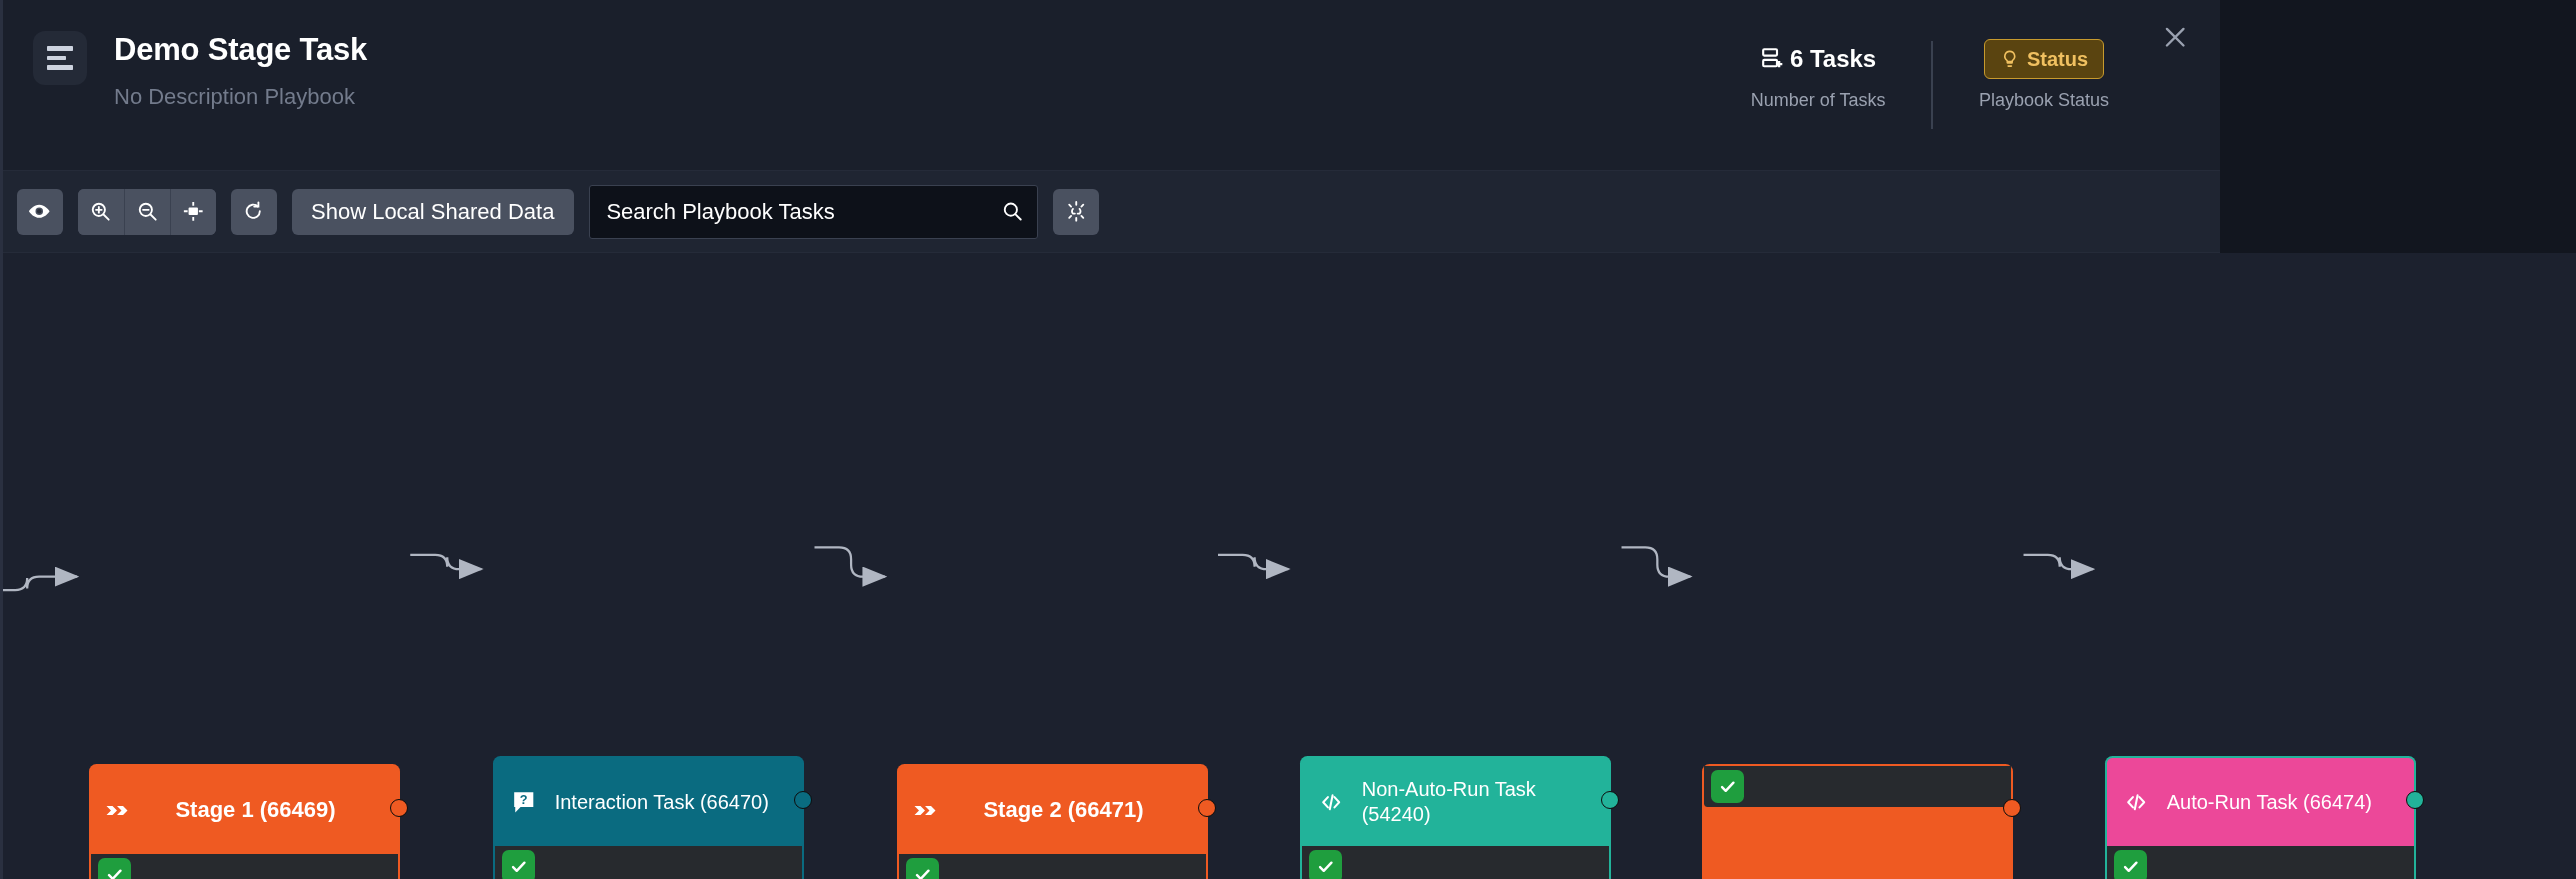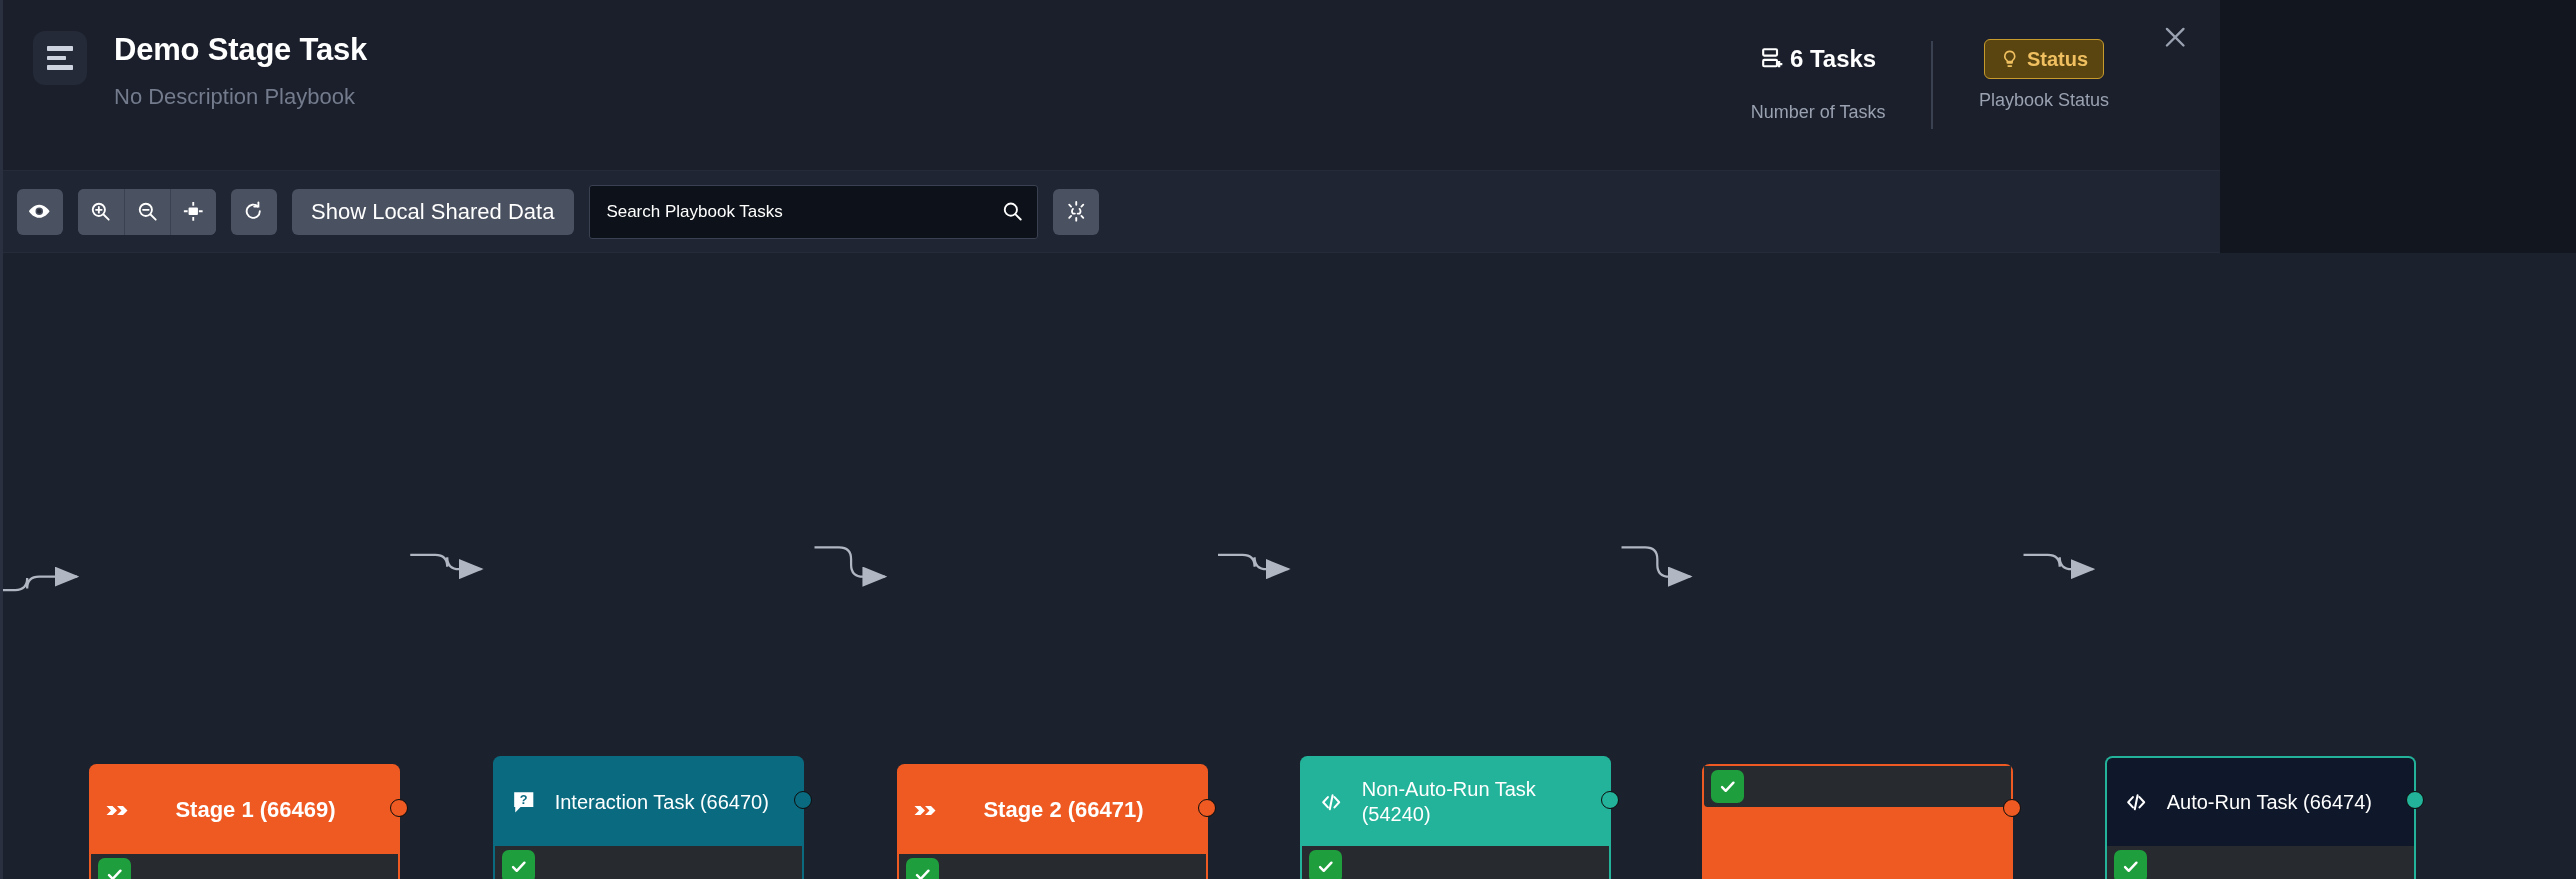--- a/index.html
+++ b/index.html
@@ -76,21 +76,21 @@
     align-items: flex-start;
     gap: 0;
   }
 
   .metric {
     display: flex;
     flex-direction: column;
     align-items: center;
     padding: 0 46px;
   }
-  .metric:first-child { padding-left: 0; gap: 12px; }
+  .metric:first-child { padding-left: 0; }
   .metric:last-child  { padding-right: 0; }
 
   .metric-value {
     display: flex;
     align-items: center;
     gap: 4.5px;
     font-size: 24px;
     font-weight: bold;
     color: #ffffff;
     white-space: nowrap;
@@ -195,21 +195,21 @@
     display: flex;
     align-items: center;
   }
   #search-input {
     flex: 1;
     height: 100%;
     background: transparent;
     border: none;
     outline: none;
     padding: 0 48px 0 16.5px;
-    font-size: 17px;
+    font-size: 22px;
     color: #ffffff;
     font-family: "Liberation Sans", sans-serif;
   }
   #search-input::placeholder { color: #ffffff; opacity: 1; }
   #search-icon-btn {
     position: absolute;
     right: 10.5px;
     top: 50%;
     transform: translateY(-50%);
     width: 28.4px; height: 28.4px;
@@ -514,21 +514,21 @@
           <div class="node-foot">
             <span class="check-badge" style="background:#1f9e3e">
               <svg width="19.5" height="19.5" viewBox="0 0 24 24" fill="none" stroke="#ffffff" stroke-width="3" stroke-linecap="round" stroke-linejoin="round">
                 <path d="M5 12.5l4.5 4.5L19 7"></path>
               </svg>
             </span>
           </div>
           <span class="port" style="background:#ef5a22"></span>
         </div>
         <div class="node" style="left: 2102px; top: 503px; background: rgb(34, 179, 154);">
-          <div class="node-head" style="background:#0f172a">
+          <div class="node-head" style="background:#ec4899">
             <span class="node-icon">
               <svg width="28.4" height="22.5" viewBox="0 0 24 24" fill="none" stroke="#ffffff" stroke-width="2.2" stroke-linecap="round" stroke-linejoin="round">
                 <path d="M8.5 6.5L3.5 12l5 5.5M15.5 6.5L20.5 12l-5 5.5M13.5 4.5l-3 15"></path>
               </svg>
             </span>
             <span class="node-title">Auto-Run Task (66474)</span>
           </div>
           <div class="node-foot">
             <span class="check-badge" style="background:#1f9e3e">
               <svg width="19.5" height="19.5" viewBox="0 0 24 24" fill="none" stroke="#ffffff" stroke-width="3" stroke-linecap="round" stroke-linejoin="round">

